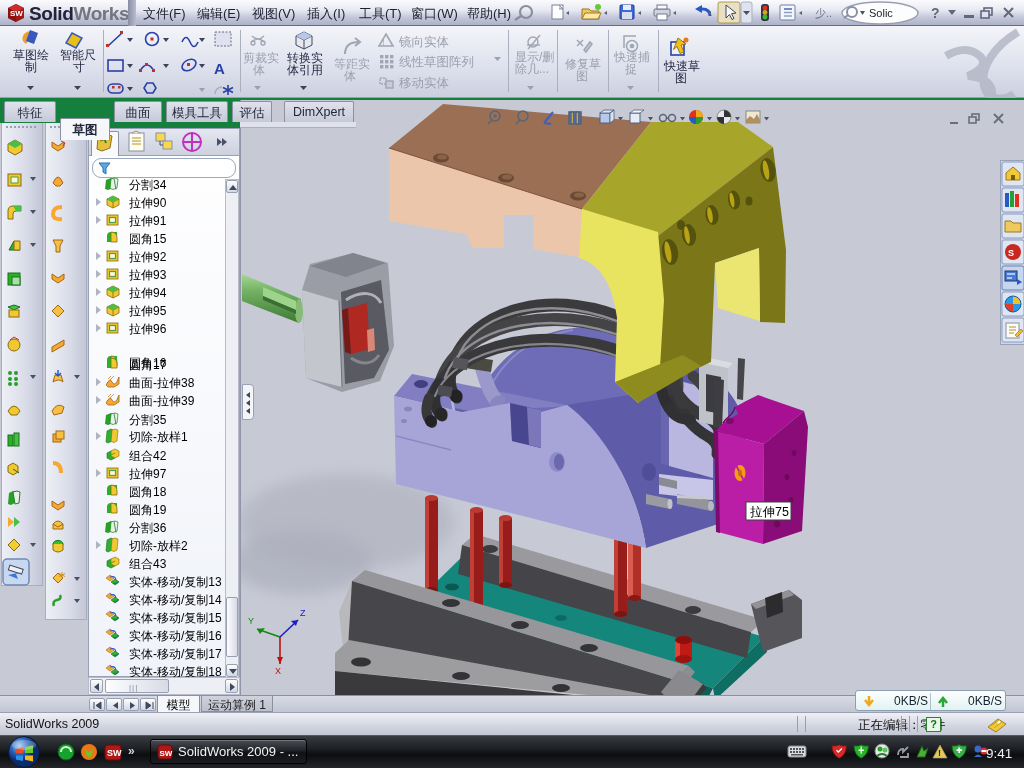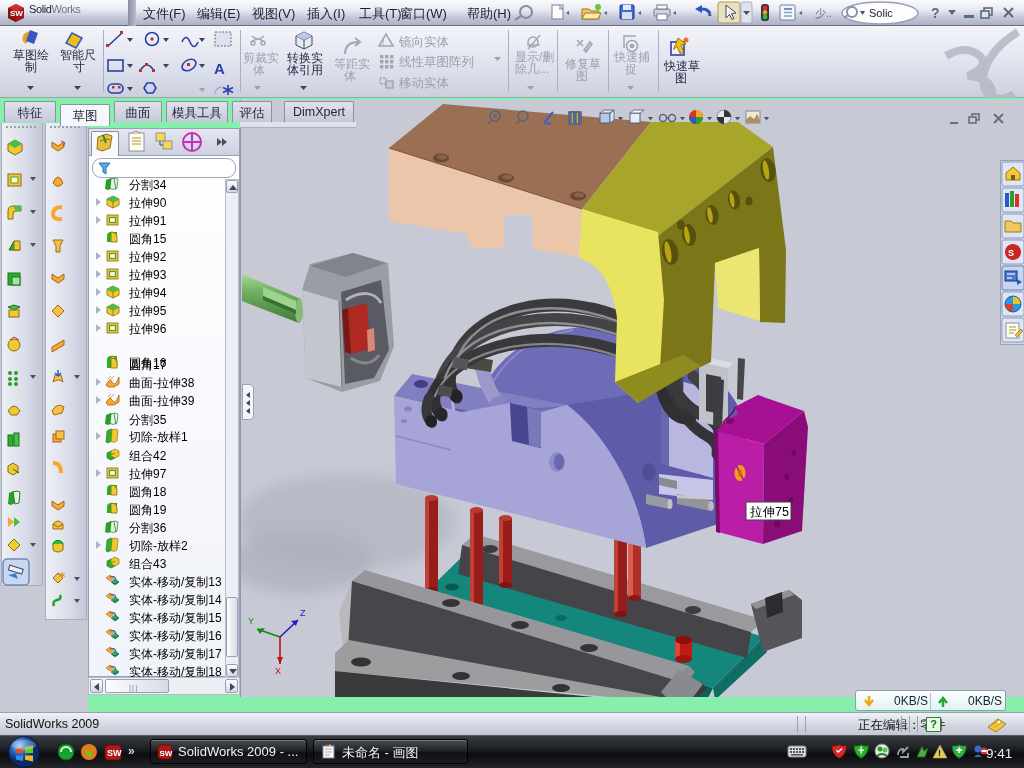--- a/index.html
+++ b/index.html
@@ -1,29 +1,29 @@
 <!DOCTYPE html>
 <html><head><meta charset="utf-8">
 <style>
 *{margin:0;padding:0;box-sizing:border-box;}
 html,body{width:1024px;height:768px;overflow:hidden;font-family:"Liberation Sans",sans-serif;}
-#root{position:relative;width:1024px;height:768px;background:#86efac;}
+#root{position:relative;width:1024px;height:768px;background:#15803d;}
 .abs{position:absolute;}
 
 #titlebar{left:0;top:0;width:1024px;height:26px;background:linear-gradient(#fbfbfd,#e8eaf2 40%,#c3c7d9 70%,#aeb2c8);border-bottom:1px solid #6a6d80;}
 #logo{left:6px;top:3px;width:20px;height:20px;}
-#swtext{left:29px;top:3px;font-size:11px;font-weight:normal;letter-spacing:-0.4px;color:#22223a;}
+#swtext{left:29px;top:3px;font-size:19px;font-weight:bold;letter-spacing:-0.4px;color:#22223a;}
 #swtext span{color:#75757f;}
 .menu{top:5px;font-size:13px;color:#1c2030;}
 
 #toolrow{left:0;top:26px;width:1024px;height:72px;background:linear-gradient(#f4f5f9,#dfe2ee 55%,#ccd0de);border-bottom:1px solid #9aa0b4;}
 
 #tabrow{left:0;top:98px;width:360px;height:25px;z-index:6;}
 .ctab{position:absolute;top:3px;height:21px;border:1px solid #8c90a0;border-bottom:none;background:linear-gradient(#dfe2ec,#c6cad8);font-size:12.5px;color:#23273c;text-align:center;padding-top:3px;border-radius:2px 2px 0 0;}
-.ctab.on{background:#f6f7fa;height:22px;top:6px;z-index:3;}
+.ctab.on{background:#f6f7fa;height:22px;top:20px;z-index:3;font-weight:bold;}
 
 #leftbg{left:0;top:123px;width:88px;height:589px;background:#c7cad5;}
 .vtool{background:linear-gradient(90deg,#eef0f6,#d9dce8 60%,#c2c6d6);border:1px solid #a8adc0;border-top:none;}
 
 #tree{left:88px;top:128px;width:152px;height:549px;background:linear-gradient(#ffffff,#f0f3f9);border:1px solid #9aa0b4;}
 .trow{position:absolute;left:0;width:150px;height:18px;font-size:12px;color:#000;}
 .trow .lbl{position:absolute;left:40px;top:2px;white-space:nowrap;}
 .exp{position:absolute;left:7px;top:5px;width:0;height:0;border-top:4px solid transparent;border-bottom:4px solid transparent;border-left:5px solid #b0b4c2;}
 
 .sb{background:#edeff5;border:1px solid #b8bcca;}
@@ -47,21 +47,21 @@
     <polygon points="2,5 10,1 18,5 10,9" fill="#c83030"></polygon>
     <polygon points="2,5 10,9 10,19 2,15" fill="#8c1212"></polygon>
     <text x="4" y="13" font-size="8" fill="#fff" font-weight="bold">SW</text>
   </svg>
   <div id="swtext" class="abs">Solid<span>Works</span></div>
   <div class="menu abs" style="left:143px">文件(F)</div>
   <div class="menu abs" style="left:197px">编辑(E)</div>
   <div class="menu abs" style="left:252px">视图(V)</div>
   <div class="menu abs" style="left:307px">插入(I)</div>
   <div class="menu abs" style="left:359px">工具(T)</div>
-  <div class="menu abs" style="left:400px">窗口(W)</div>
+  <div class="menu abs" style="left:411px">窗口(W)</div>
   <div class="menu abs" style="left:467px">帮助(H)</div>
   <div class="abs" style="left:128px;top:0;width:8px;height:26px;background:linear-gradient(90deg,#8a8ea4,#b8bcd0)"></div>
   <svg class="abs" style="left:512px;top:0" width="512" height="26" viewBox="0 0 512 26">
 
     <circle cx="14" cy="12" r="6" fill="none" stroke="#8a8ea0" stroke-width="2.2"></circle>
     <line x1="9" y1="16" x2="3" y2="20" stroke="#8a8ea0" stroke-width="2.5"></line>
 
     <rect x="40" y="5" width="11" height="14" fill="#fdfdfe" stroke="#7a8098"></rect>
     <polyline points="47,5 51,9 47,9" fill="#c8ccd8" stroke="#7a8098" stroke-width=".8"></polyline>
     <path d="M54 13 l3 -2 v4 z" fill="#5a6078"></path>
@@ -1020,20 +1020,36 @@
 <div class="abs" style="left:88px;top:677px;width:152px;height:18px;background:#edeff5;border:1px solid #b8bcca;">
   <div class="sbtn abs" style="left:1px;top:1px;width:13px;height:14px;">
         <div style="position:absolute;left:3px;top:3px;width:0;height:0;border-top:4px solid transparent;border-bottom:4px solid transparent;border-right:5px solid #40485c;"></div>
       </div>
   <div class="sbtn abs" style="left:136px;top:1px;width:13px;height:14px;">
         <div style="position:absolute;left:4px;top:3px;width:0;height:0;border-top:4px solid transparent;border-bottom:4px solid transparent;border-left:5px solid #40485c;"></div>
       </div>
   <div class="thumb abs" style="left:16px;top:1px;width:64px;height:14px;"></div>
   <div class="abs" style="left:40px;top:5px;font-size:8px;color:#808a9e;letter-spacing:1px;">|||</div>
 </div>
+<div id="mtabs" class="abs">
+  <div class="sbtn abs" style="left:89px;top:2px;width:16px;height:13px;"><svg width="16" height="13">
+          <path d="M4 3 v7 M11 3 l-5 3.5 5 3.5z" fill="#40485c" stroke="#40485c" stroke-width="1"></path>
+        </svg></div>
+  <div class="sbtn abs" style="left:106px;top:2px;width:16px;height:13px;"><svg width="16" height="13">
+          <path d="M11 3 l-5 3.5 5 3.5z" fill="#40485c"></path>
+        </svg></div>
+  <div class="sbtn abs" style="left:123px;top:2px;width:16px;height:13px;"><svg width="16" height="13">
+          <path d="M6 3 l5 3.5 -5 3.5z" fill="#40485c"></path>
+        </svg></div>
+  <div class="sbtn abs" style="left:140px;top:2px;width:16px;height:13px;"><svg width="16" height="13">
+          <path d="M5 3 l5 3.5 -5 3.5z M12 3 v7" fill="#40485c" stroke="#40485c" stroke-width="1"></path>
+        </svg></div>
+  <div class="abs" style="left:157px;top:0px;width:43px;height:17px;background:#f6f7fa;border:1px solid #8a8fa2;border-top:none;font-size:12px;text-align:center;padding-top:1px;">模型</div>
+  <div class="abs" style="left:201px;top:0px;width:72px;height:16px;background:linear-gradient(#d0d3dc,#bcc0cc);border:1px solid #8a8fa2;border-top:none;font-size:12px;text-align:center;padding-top:1px;color:#222;">运动算例 1</div>
+</div>
 <div id="statusbar" class="abs">
   <div class="abs" style="left:5px;top:4px;">SolidWorks 2009</div>
   <div class="abs" style="left:797px;top:3px;width:1px;height:16px;background:#9aa0ae;"></div>
   <div class="abs" style="left:805px;top:3px;width:1px;height:16px;background:#9aa0ae;"></div>
   <div class="abs" style="left:814px;top:4px;margin-left:44px;">正在编辑：零件</div>
   <div class="abs" style="left:901px;top:3px;width:1px;height:16px;background:#9aa0ae;"></div>
   <div class="abs" style="left:909px;top:3px;width:1px;height:16px;background:#9aa0ae;"></div>
   <div class="abs" style="left:917px;top:3px;width:1px;height:16px;background:#9aa0ae;"></div>
   <div class="abs" style="left:926px;top:4px;width:15px;height:15px;background:#e8f8e8;border:1px solid #308030;color:#107010;font-size:11px;font-weight:bold;text-align:center;">?</div>
   <svg class="abs" style="left:986px;top:4px" width="22" height="16" viewBox="0 0 22 16">
@@ -1084,30 +1100,20 @@
           <text x="3" y="13" font-size="9" font-weight="bold" fill="#fff">SW</text>
         </g>
     <text x="72" y="13" font-size="12" font-weight="bold" fill="#c8d4f0">»</text>
   </svg>
   <div class="tbtn" style="left:150px;width:157px;">
     <svg class="abs" style="left:6px;top:4px" width="16" height="16" viewBox="0 0 16 16">
           <rect x="1" y="1" width="14" height="14" rx="3" fill="#b01818" stroke="#700808"></rect>
           <text x="2.5" y="11.5" font-size="8" font-weight="bold" fill="#fff">SW</text>
         </svg>
     <div class="abs" style="left:27px;top:4px;">SolidWorks 2009 - ...</div>
-  </div>
-  <div class="tbtn" style="left:313px;width:155px;">
-    <svg class="abs" style="left:7px;top:3px" width="16" height="17" viewBox="0 0 16 17">
-      <rect x="2" y="3" width="11" height="12" fill="#f8f8f4" stroke="#888"></rect>
-      <path d="M4 3 l2 -2 1.5 2z" fill="#e84028"></path>
-          <path d="M7 3 l2 -2 1.5 2z" fill="#f0c020"></path>
-          <path d="M10 3 l2 -2 1.5 2z" fill="#3868d8"></path>
-      <path d="M4 6 h7 M4 9 h7 M4 12 h5" stroke="#a8a8b8" stroke-width="1"></path>
-    </svg>
-    <div class="abs" style="left:28px;top:4px;">未命名 - 画图</div>
   </div>
   <svg class="abs" style="left:786px;top:8px" width="240" height="22" viewBox="0 0 240 22">
     <rect x="2" y="3" width="18" height="11" rx="2" fill="#d8dce4" stroke="#888"></rect>
     <g fill="#555">
           <rect x="4" y="5" width="2" height="2"></rect>
           <rect x="7" y="5" width="2" height="2"></rect>
           <rect x="10" y="5" width="2" height="2"></rect>
           <rect x="13" y="5" width="2" height="2"></rect>
           <rect x="16" y="5" width="2" height="2"></rect>
           <rect x="4" y="8" width="2" height="2"></rect>

